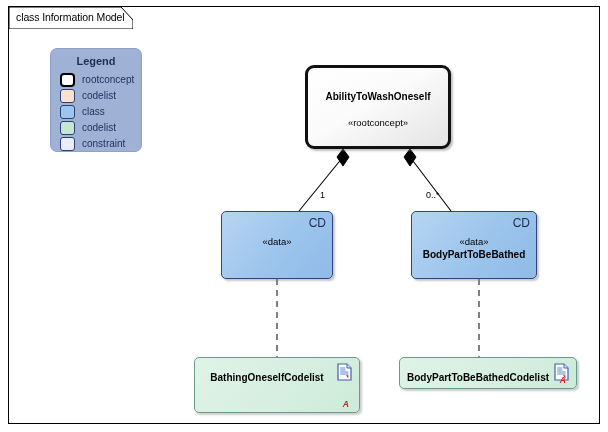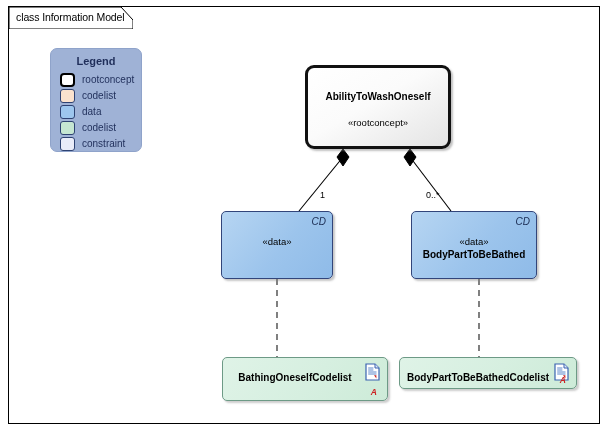--- a/index.html
+++ b/index.html
@@ -156,22 +156,21 @@
   .node.data .node-inner {
     border: 1px solid #32457A;
     border-radius: 5px;
     background: linear-gradient(130deg, #B6D5F2 0%, #9CC4EC 55%, #8FBBE8 100%);
     box-shadow: 2px 2px 2px rgba(130,130,130,0.45);
   }
   .node.data .corner-tag {
     position: absolute;
     right: 7px;
     top: 5px;
-    font-size: 10px;
-    font-style: italic;
+    font-size: 12px;
     color: #1A2B52;
   }
   #node-bathing {
     left: 212px;
     top: 204px;
     width: 112px;
     height: 68px;
   }
   #node-bodypart {
     left: 402px;
@@ -186,22 +185,21 @@
   .node.codelist .node-inner {
     border: 1px solid #6D9A86;
     border-radius: 5px;
     background: linear-gradient(130deg, #DFF3E7 0%, #D6EFE0 55%, #CDEBD8 100%);
     box-shadow: 2px 2px 2px rgba(130,130,130,0.40);
   }
   #node-bathing-cl {
     left: 185px;
     top: 350px;
     width: 166px;
-    height: 44px;
-    margin-left: 28px;
+    height: 56px;
   }
   #node-bodypart-cl {
     left: 390px;
     top: 350px;
     width: 178px;
     height: 32px;
   }
   .node.codelist .nodename {
     top: 15px;
     padding-right: 20px;
@@ -280,21 +278,21 @@
       <span class="legend-text">rootconcept</span>
     </div>
 
     <div class="legend-row" style="top:40px;">
       <span class="swatch" style="background:#FAE2CE;"></span>
       <span class="legend-text">codelist</span>
     </div>
 
     <div class="legend-row" style="top:56px;">
       <span class="swatch" style="background:#9DC6EE;"></span>
-      <span class="legend-text">data</span>
+      <span class="legend-text">class</span>
     </div>
 
     <div class="legend-row" style="top:72px;">
       <span class="swatch" style="background:#C5E6D2;"></span>
       <span class="legend-text">codelist</span>
     </div>
 
     <div class="legend-row" style="top:88px;">
       <span class="swatch" style="background:#E9ECF9;"></span>
       <span class="legend-text">constraint</span>

